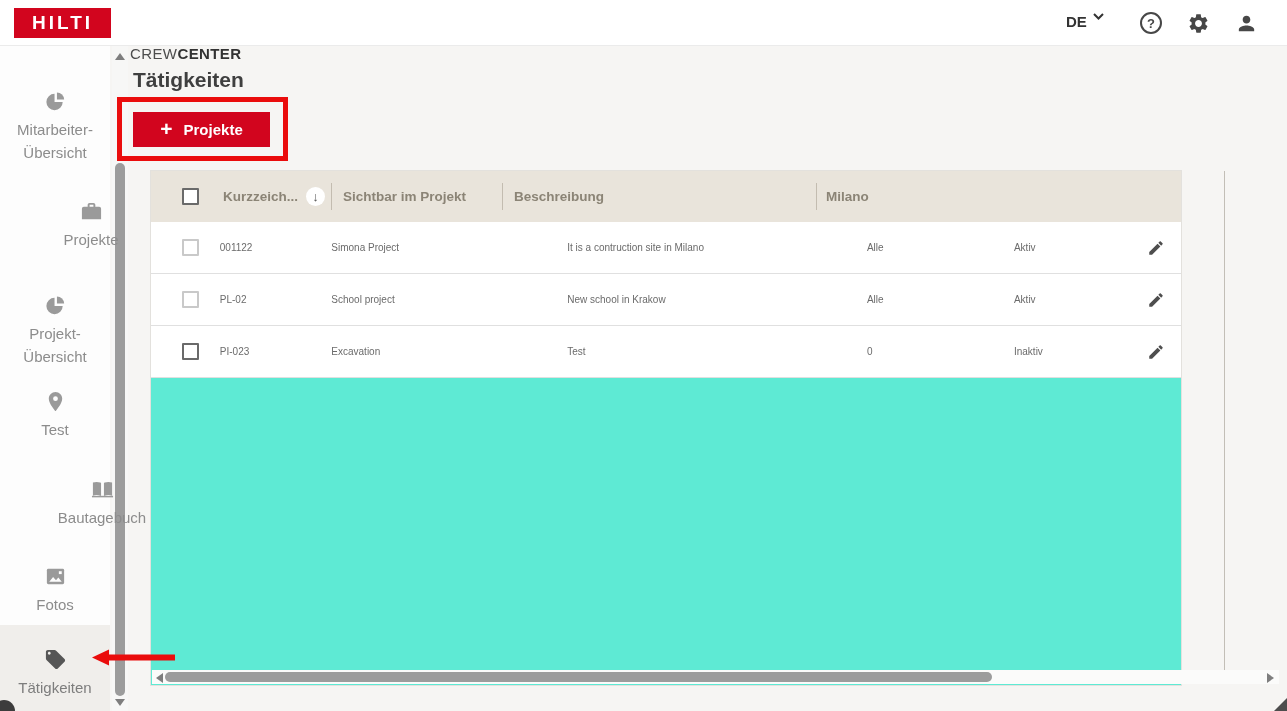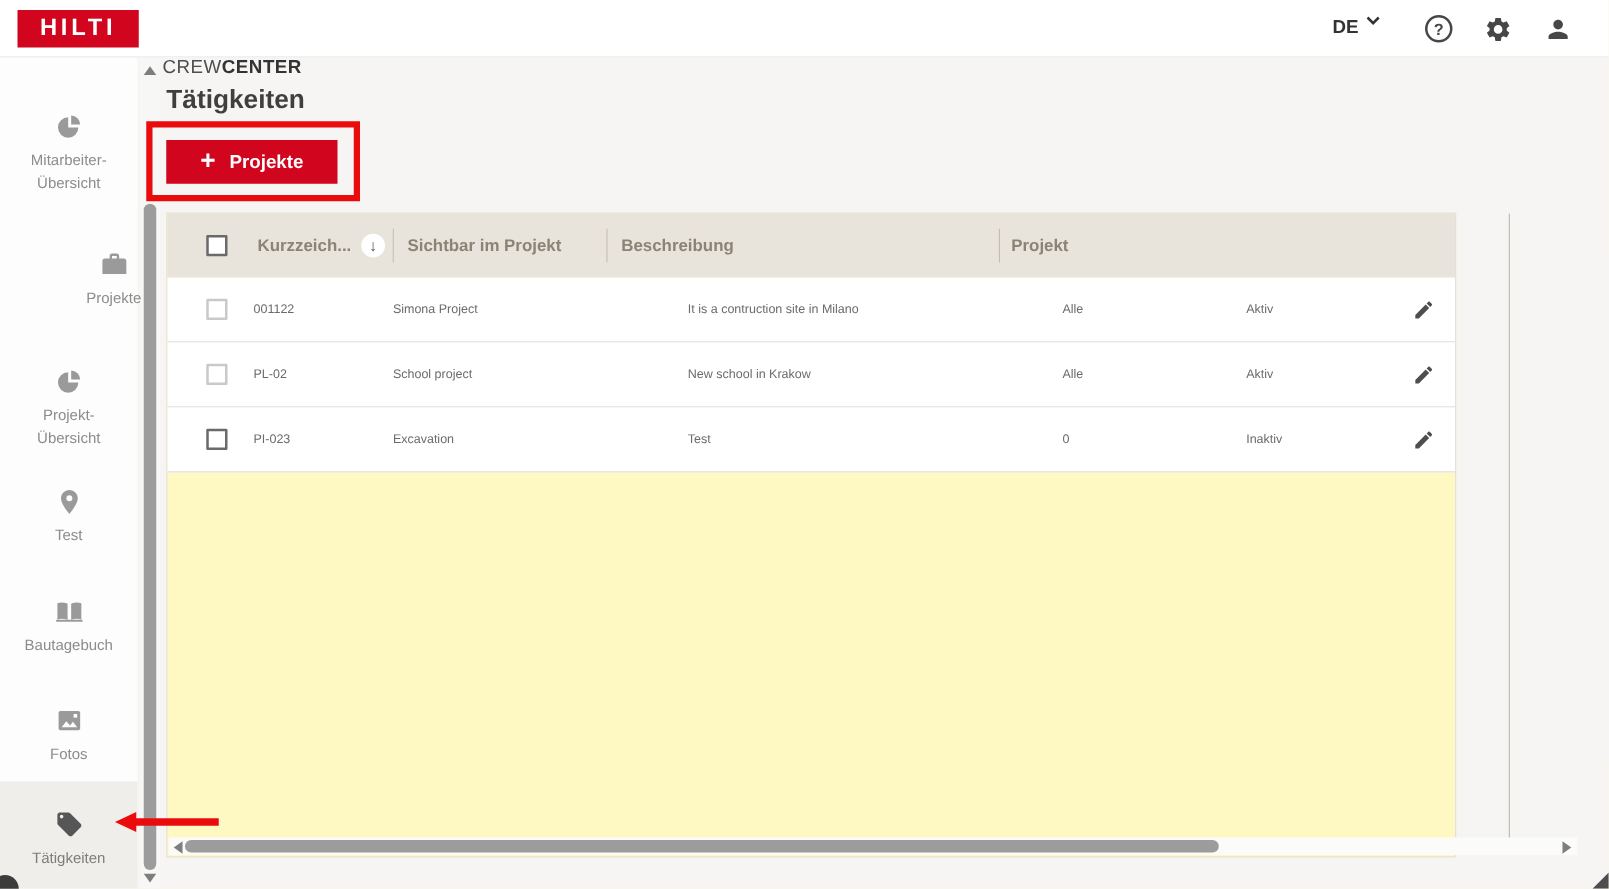--- a/index.html
+++ b/index.html
@@ -22,21 +22,21 @@
           display:flex; align-items:flex-start; gap:6px; cursor:pointer; }
   .tb-icon { position:absolute; top:12px; width:23px; height:23px; color:#474747; cursor:pointer; }
   .help-circle { width:22px; height:22px; border:2.5px solid #474747; border-radius:50%;
                  display:flex; align-items:center; justify-content:center;
                  font-weight:bold; font-size:13px; color:#474747; }
 
   
   .sidebar { position:absolute; left:0; top:46px; width:110px; height:665px; background:#fdfdfd; z-index:5; }
   .side-active-bg { position:absolute; left:0; top:579px; width:110px; height:86px; background:#f0eeeb; }
   .side-item { position:absolute; left:0; width:110px; text-align:center; cursor:pointer;
-               color:#8c8c8c; font-size:12px; line-height:1.5; }
+               color:#8c8c8c; font-size:15px; line-height:1.5; }
   .side-item .icon { display:flex; justify-content:center; margin-bottom:6px; color:#9a9a9a; }
   .side-item.active { color:#7d7d7d; }
   .side-item.active .icon { color:#565656; }
   .corner-cut { position:absolute; left:-7px; bottom:-11px; width:22px; height:22px;
                 border-radius:50%; background:#3c3c3c; }
 
   
   .vscroll { position:absolute; left:112px; top:46px; width:16px; height:665px; background:#f7f7f6; z-index:4; }
   .tri-up { position:absolute; left:3px; top:7px; width:0; height:0;
             border-left:5px solid transparent; border-right:5px solid transparent;
@@ -51,22 +51,22 @@
   .content { position:absolute; left:130px; top:46px; width:1157px; height:665px; background:#f6f5f3; }
   .page-title { position:absolute; left:3px; top:22px; font-size:21px; font-weight:bold; color:#3f3f3f; }
   .create-btn { position:absolute; left:3px; top:66px; width:137px; height:35px; border:none;
                 background:#d2051e; color:#fff; font-family:inherit; font-weight:bold; font-size:15px;
                 display:flex; align-items:center; justify-content:center; gap:11px; cursor:pointer; z-index:21; }
   .create-btn .plus { font-size:21px; font-weight:bold; line-height:1; margin-top:-2px; }
   .annot-box { position:absolute; left:-13px; top:51px; width:171px; height:64px;
                border:5px solid #ea0c0c; z-index:22; pointer-events:none; }
 
   
-  .panel { position:absolute; left:3px; top:124px; width:1032px; height:516px;
-           background:#fef9c3; border:1px solid #e3e1dd; }
+  .panel { position:absolute; left:20px; top:124px; width:1032px; height:516px;
+           background:#5eead4; border:1px solid #e3e1dd; }
   .editcol-line { position:absolute; left:1073px; top:0; width:1px; height:501px; background:#c2beb6; }
 
   .thead { height:51px; background:#e9e4db; display:flex; align-items:center;
            color:#8b8476; font-weight:bold; font-size:13.5px; position:relative; }
   .trow { height:52px; display:flex; align-items:center; border-bottom:1px solid #e0e0e0;
           color:#6b6b6b; font-size:10px; background:#fff; }
   .cell { position:relative; display:flex; align-items:center; height:100%; overflow:hidden; white-space:nowrap; }
   .c-check { width:64px; justify-content:flex-start; padding-left:31px; }
   .c-kurz  { width:116px; padding-left:8px; }
   .c-name  { width:262px; padding-left:14px; }
@@ -164,21 +164,21 @@
 
   <div class="side-item" style="top:344px;">
     <span class="icon">
       <svg width="23" height="23" viewBox="0 0 24 24" fill="currentColor">
           <path d="M12 2C8.13 2 5 5.13 5 9c0 5.25 7 13 7 13s7-7.75 7-13c0-3.87-3.13-7-7-7zm0 9.5a2.5 2.5 0 1 1 0-5 2.5 2.5 0 0 1 0 5z"></path>
         </svg>
     </span>
     <div>Test</div>
   </div>
 
-  <div class="side-item" style="top:432px;">
+  <div class="side-item" style="top:432px;margin-left:47px;">
     <span class="icon">
       <svg width="25" height="23" viewBox="0 0 26 24" fill="currentColor">
           <path d="M3 4.8c2.4-.9 5.3-.9 7.7 0l.8.4v13.6l-.8-.4c-2.4-.9-5.3-.9-7.7 0z"></path>
           <path d="M23 4.8c-2.4-.9-5.3-.9-7.7 0l-.8.4v13.6l.8-.4c2.4-.9 5.3-.9 7.7 0z"></path>
           <path d="M2 18.6h22v1.6H2z"></path>
         </svg>
     </span>
     <div>Bautagebuch</div>
   </div>
 
@@ -231,21 +231,21 @@
         <span>Kurzzeich...</span>
         <span class="sort-circle">↓</span>
       </span>
       <span class="cell c-sicht sep">
           <span>Sichtbar im Projekt</span>
         </span>
       <span class="cell c-beschr sep">
           <span>Beschreibung</span>
         </span>
       <span class="cell c-status sep">
-          <span>Projekt</span>
+          <span>Milano</span>
         </span>
       <span class="cell c-edit"></span>
     </div>
 
     <div class="trow">
       <span class="cell c-check">
           <span class="cb"></span>
         </span>
       <span class="cell c-kurz">001122</span>
       <span class="cell c-name">Simona Project</span>

